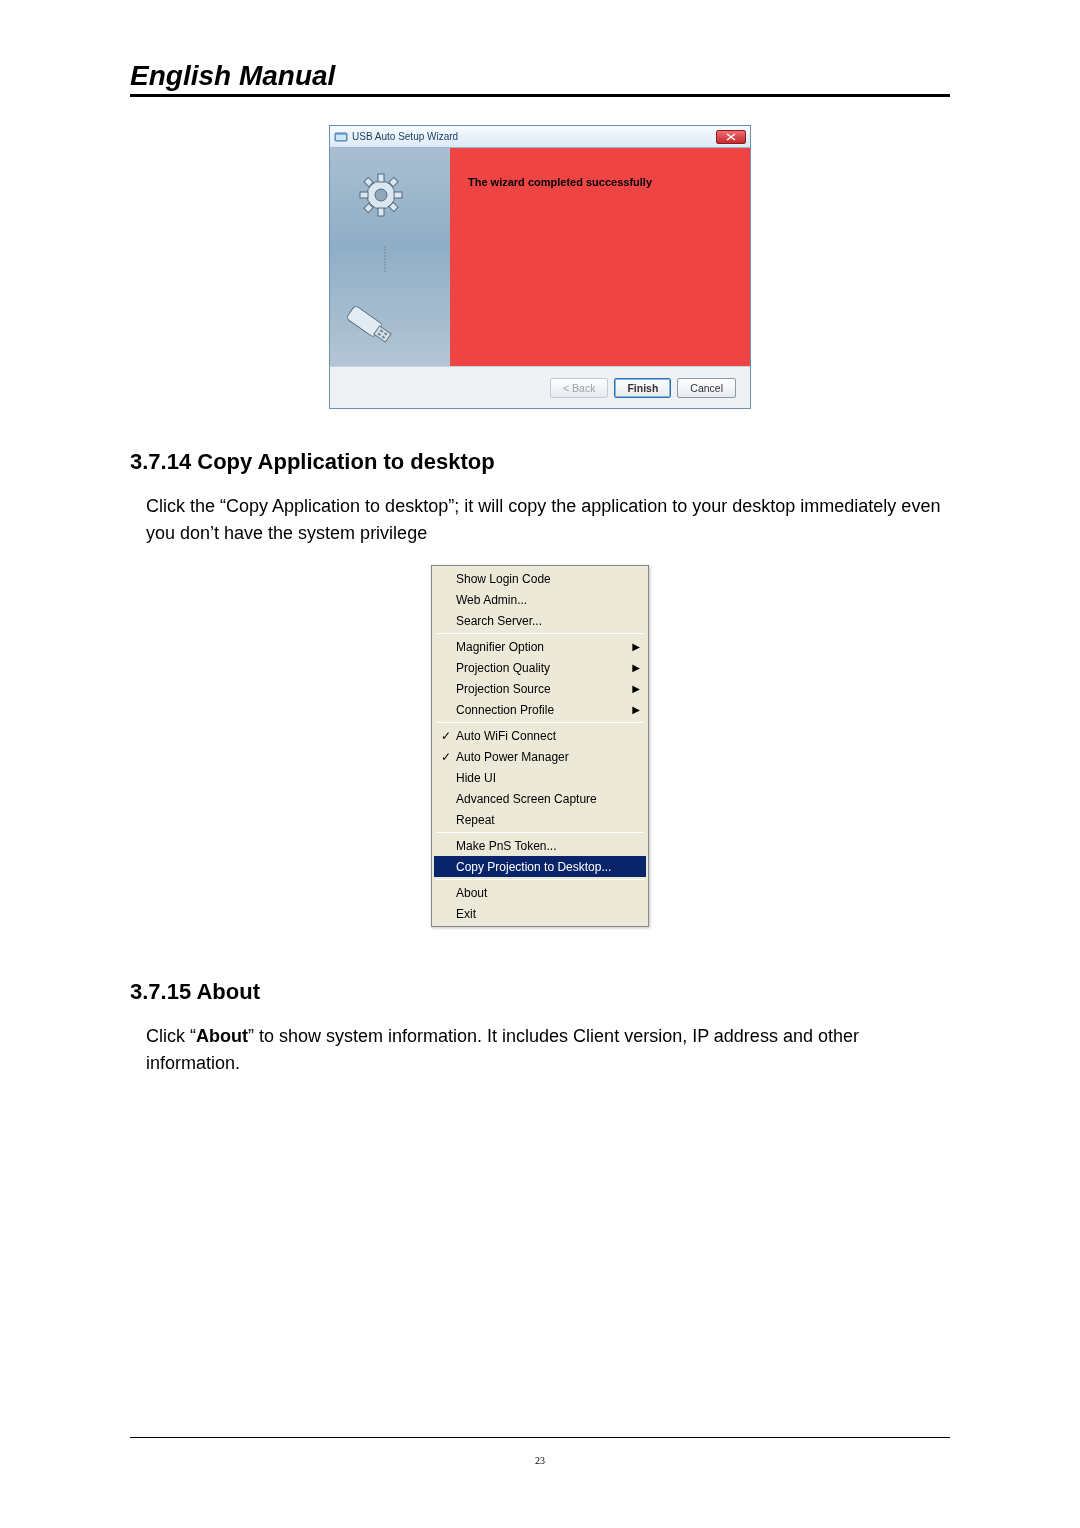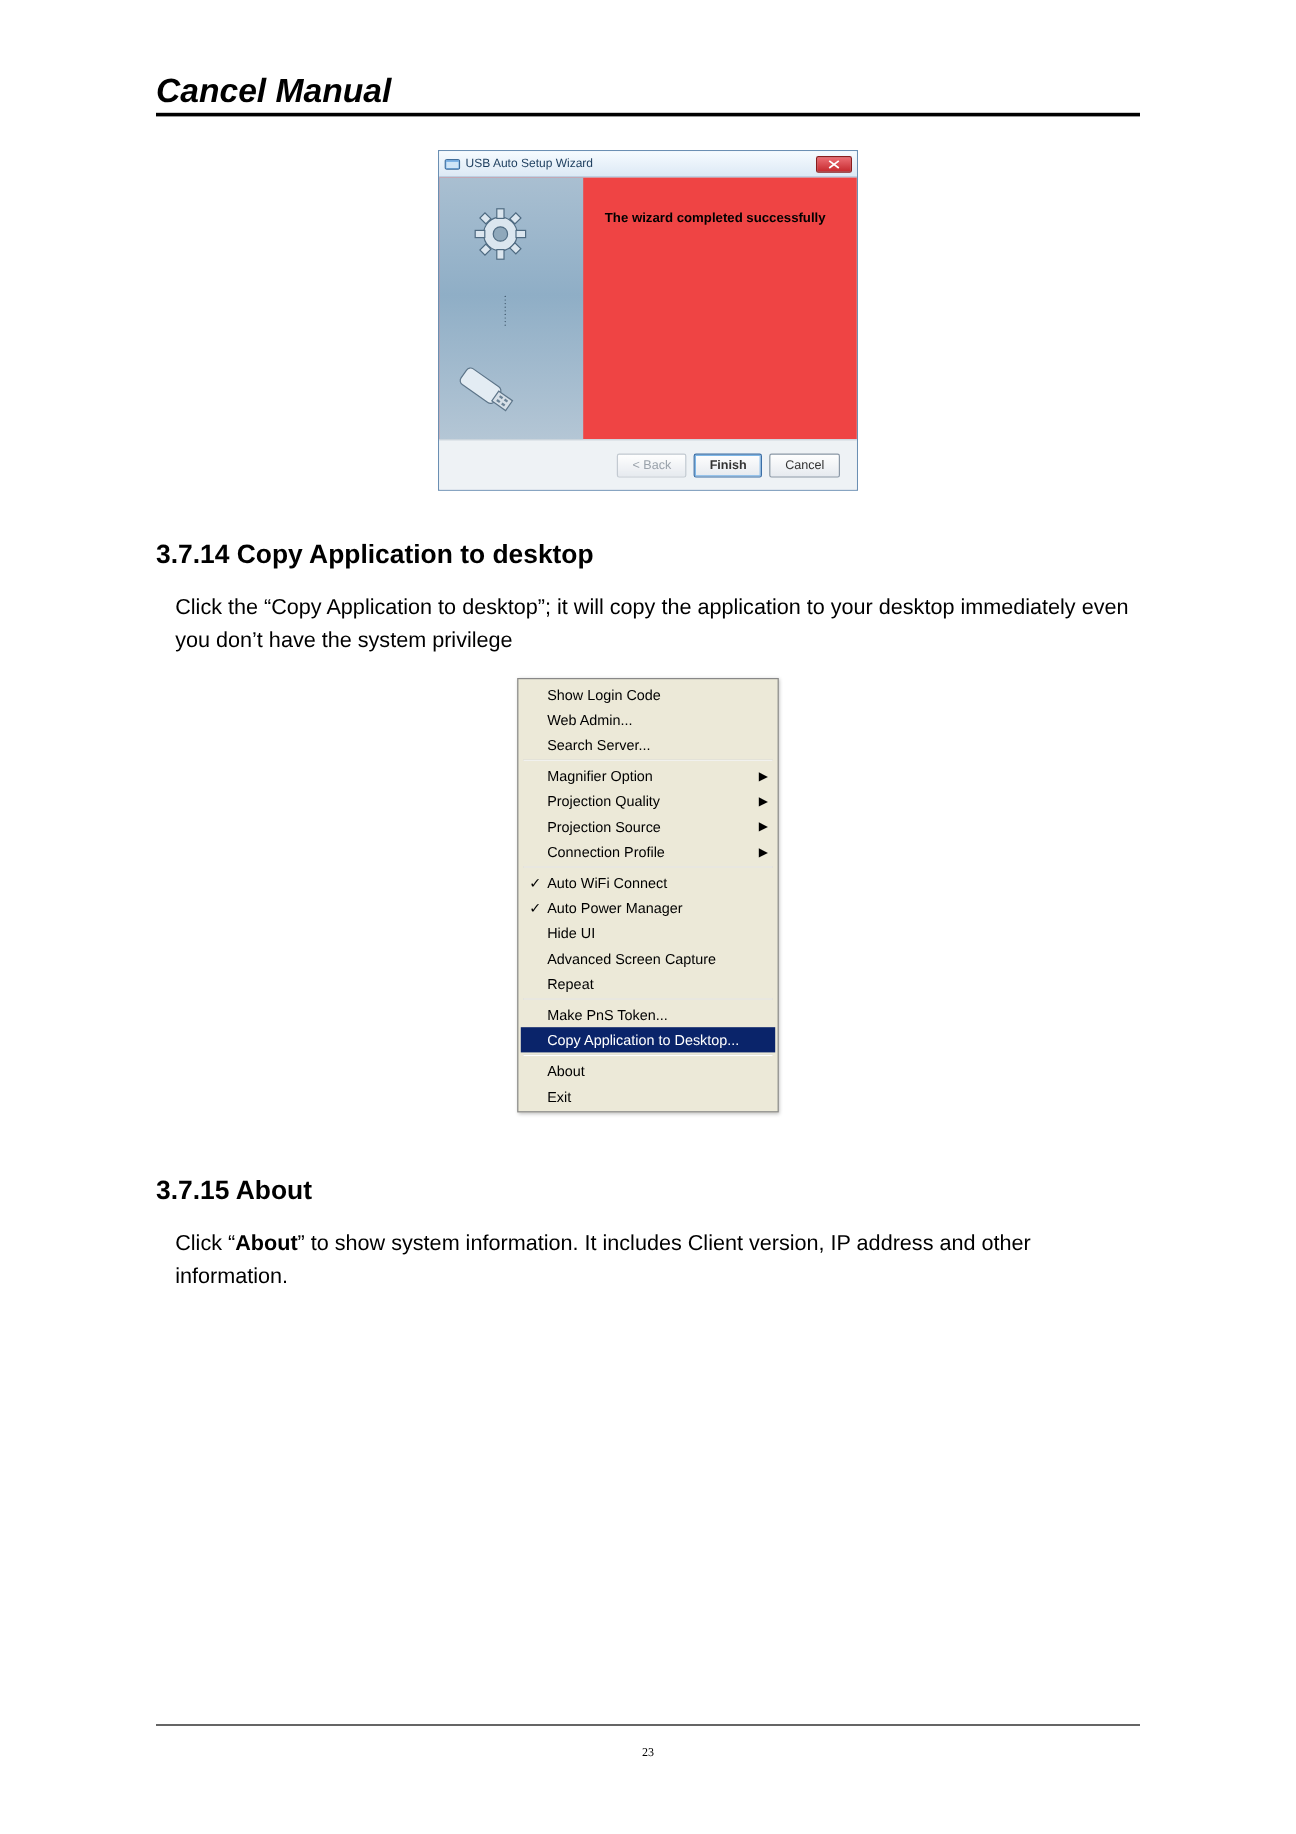--- a/index.html
+++ b/index.html
@@ -20,21 +20,21 @@
   .doc-title {
     font-family: Verdana, Tahoma, sans-serif;
     font-size: 28px;
     font-style: italic;
     font-weight: bold;
     border-bottom: 3px solid #000;
     padding-bottom: 2px;
     margin-bottom: 28px;
   }
   .wizard-wrap {
-    width: 350px;
+    width: 422px;
     margin: 0 auto 40px auto;
     border: 1px solid #6b8fb3;
   }
   .wizard-titlebar {
     height: 22px;
     background: linear-gradient(to bottom, #f6fbff, #dce9f5);
     border-bottom: 1px solid #9ab7d1;
     display: flex;
     align-items: center;
     padding: 0 4px;
@@ -190,21 +190,21 @@
     position: absolute;
     bottom: 10px;
     left: 10px;
   }
 </style>
 </head>
 <body>
 
 <div class="page">
 
-  <div class="doc-title">Cancel Manual</div>
+  <div class="doc-title">English Manual</div>
 
   <div class="wizard-wrap">
     <div class="wizard-titlebar">
       <span class="win-icon">
         <svg viewBox="0 0 14 14" width="14" height="14">
           <rect x="1" y="3" width="12" height="8" rx="1" fill="#7fb4e6" stroke="#305f8e" stroke-width="0.8"></rect>
           <rect x="2" y="5" width="10" height="5" fill="#cfe5f7"></rect>
         </svg>
       </span>
       <span class="title-text">USB Auto Setup Wizard</span>
@@ -326,21 +326,21 @@
         <span class="chk"></span>
         <span class="lbl">Repeat</span>
       </div>
       <div class="ctx-sep"></div>
       <div class="ctx-row">
         <span class="chk"></span>
         <span class="lbl">Make PnS Token...</span>
       </div>
       <div class="ctx-row highlight">
         <span class="chk"></span>
-        <span class="lbl">Copy Application to Desktop...</span>
+        <span class="lbl">Copy Projection to Desktop...</span>
       </div>
       <div class="ctx-sep"></div>
       <div class="ctx-row">
         <span class="chk"></span>
         <span class="lbl">About</span>
       </div>
       <div class="ctx-row">
         <span class="chk"></span>
         <span class="lbl">Exit</span>
       </div>

